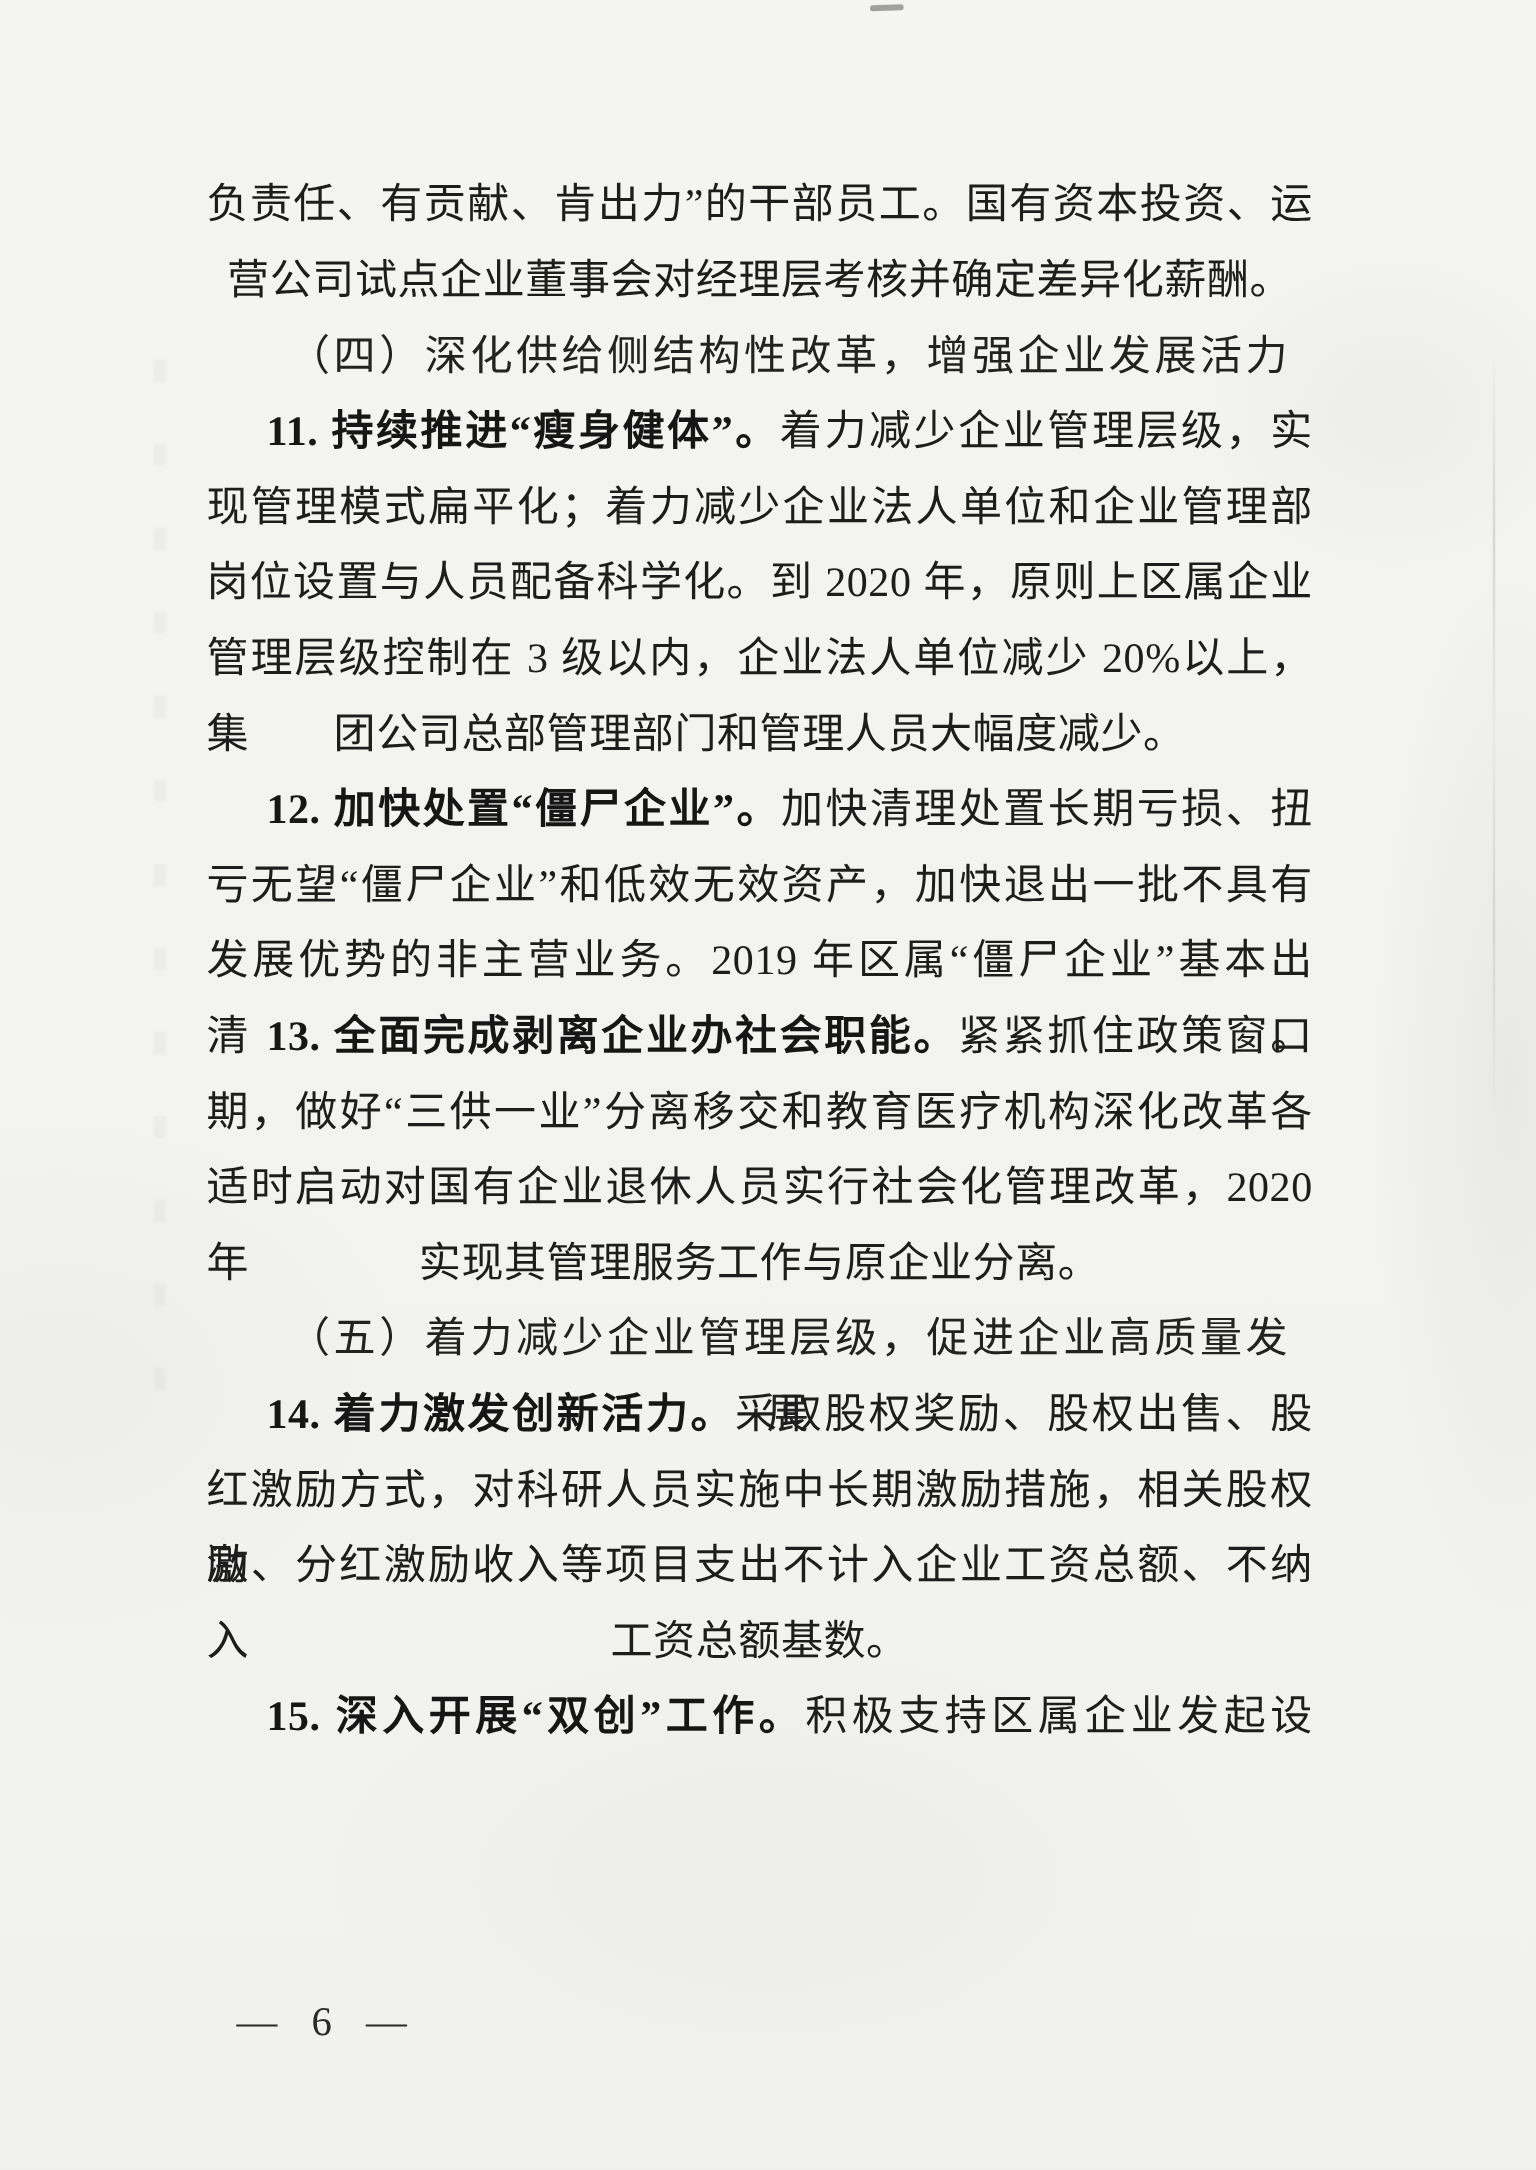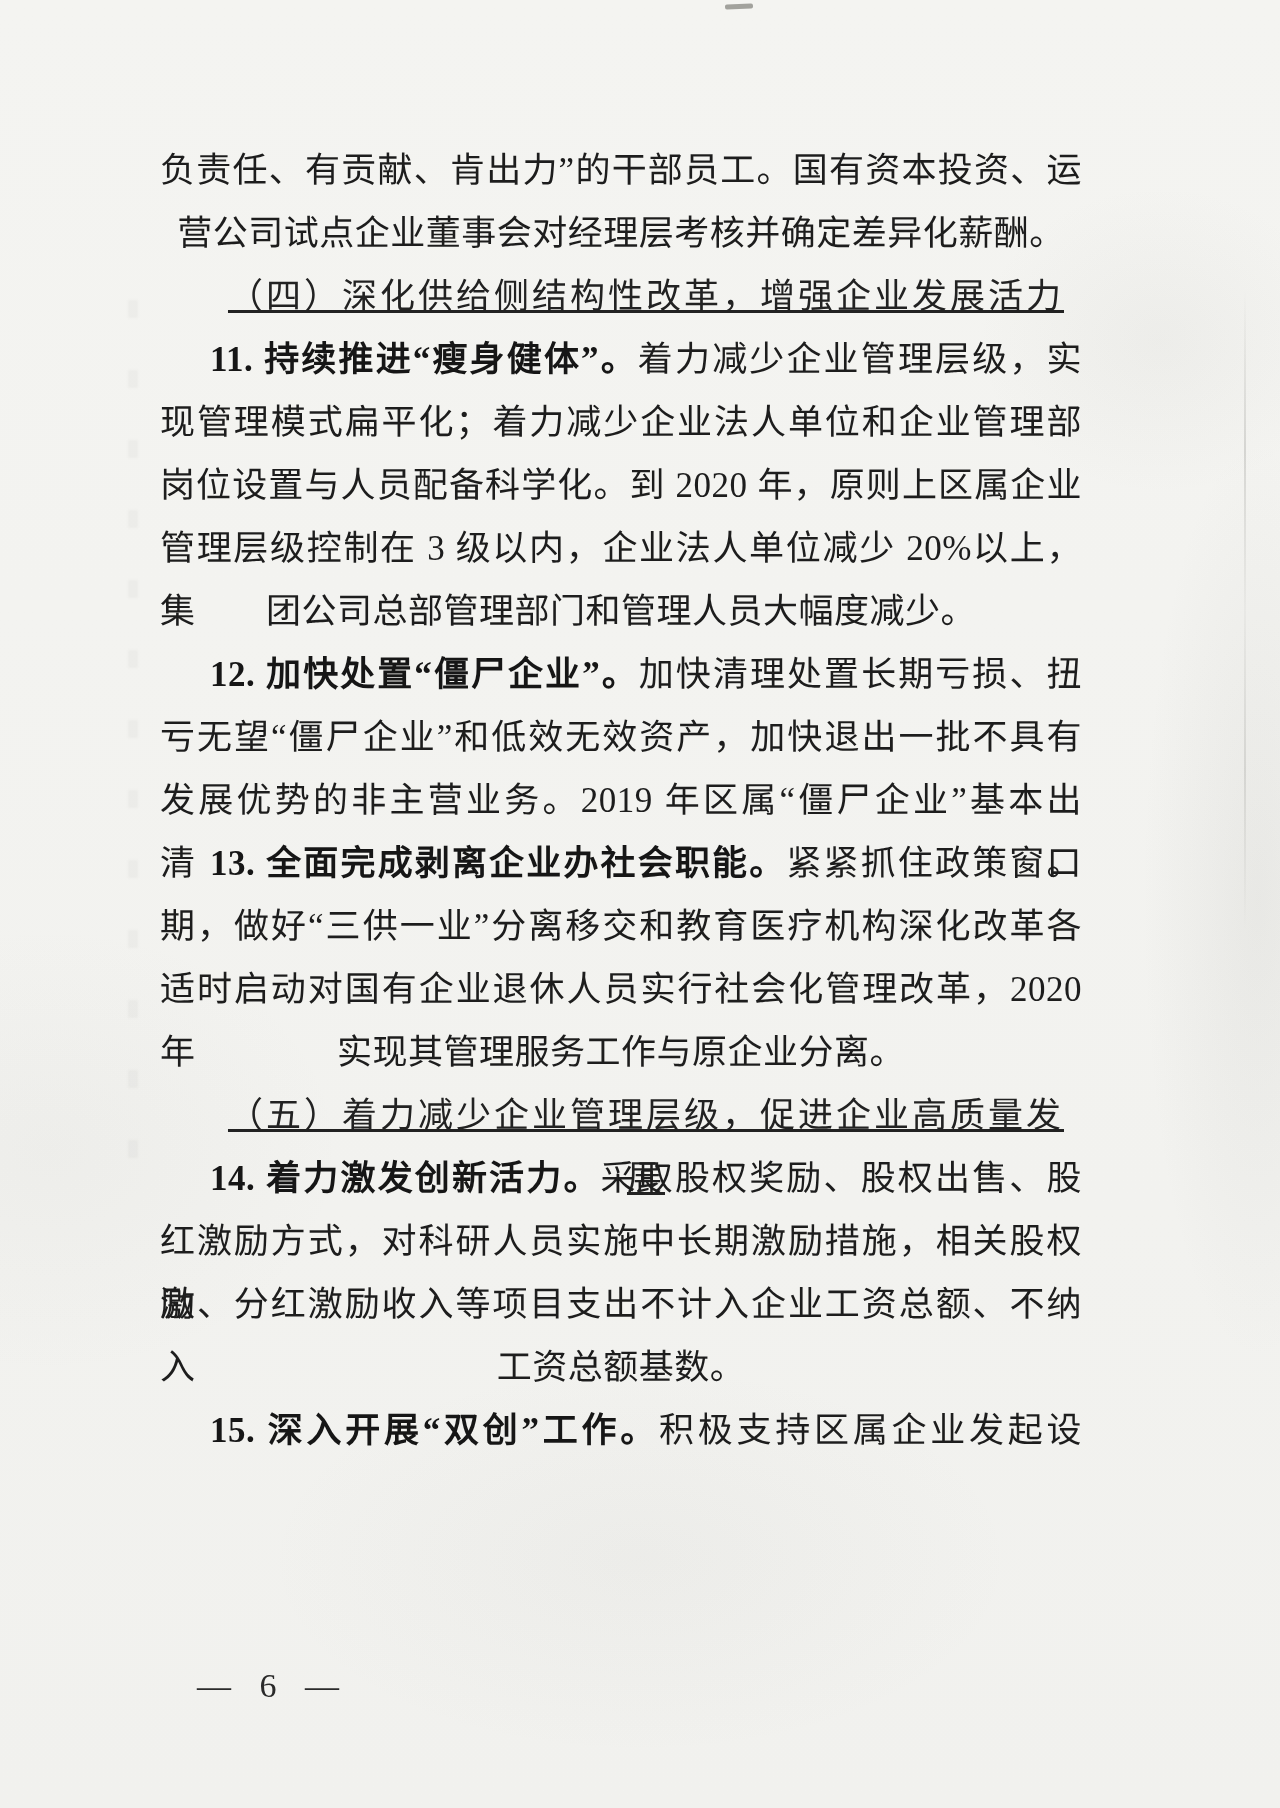--- a/index.html
+++ b/index.html
@@ -12,21 +12,21 @@
     background-image:
       radial-gradient(ellipse 260px 220px at 1160px 340px, rgba(150,150,144,0.07), transparent 70%),
       radial-gradient(ellipse 160px 640px at 1258px 900px, rgba(140,140,135,0.10), transparent 72%),
       radial-gradient(ellipse 420px 320px at 50px 1150px, rgba(150,150,144,0.05), transparent 70%),
       radial-gradient(ellipse 500px 260px at 640px 1560px, rgba(140,140,135,0.05), transparent 75%),
       linear-gradient(#f4f4f1,#f1f1ee);
     font-family:"Liberation Serif","DejaVu Serif",serif;
   }
   .text-block{
     position:absolute;
-    left:160px;
+    left:172px;
     top:139px;
     width:922px;
   }
   .line{
     height:63px;
     line-height:63px;
     font-size:35px;
     letter-spacing:0.5px;
     color:#1d1d1d;
     white-space:normal;
@@ -36,21 +36,20 @@
     text-align:justify;
     text-align-last:justify;
     -moz-text-align-last:justify;
   }
   .line.indent{
     padding-left:50px;
   }
   .line.section-header{
     letter-spacing:3px;
     color:#222;
-    text-decoration:underline;
   }
   .lead-bold{
     font-weight:bold;
     color:#161616;
   }
   .footer{
     position:absolute;
     left:197px;
     top:1669px;
     font-size:34px;

